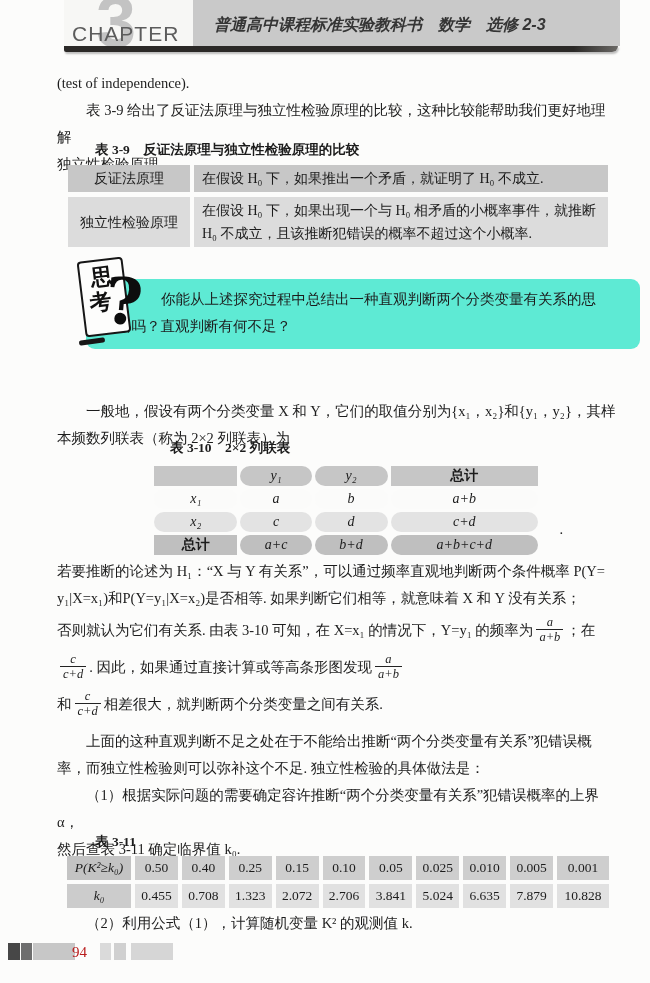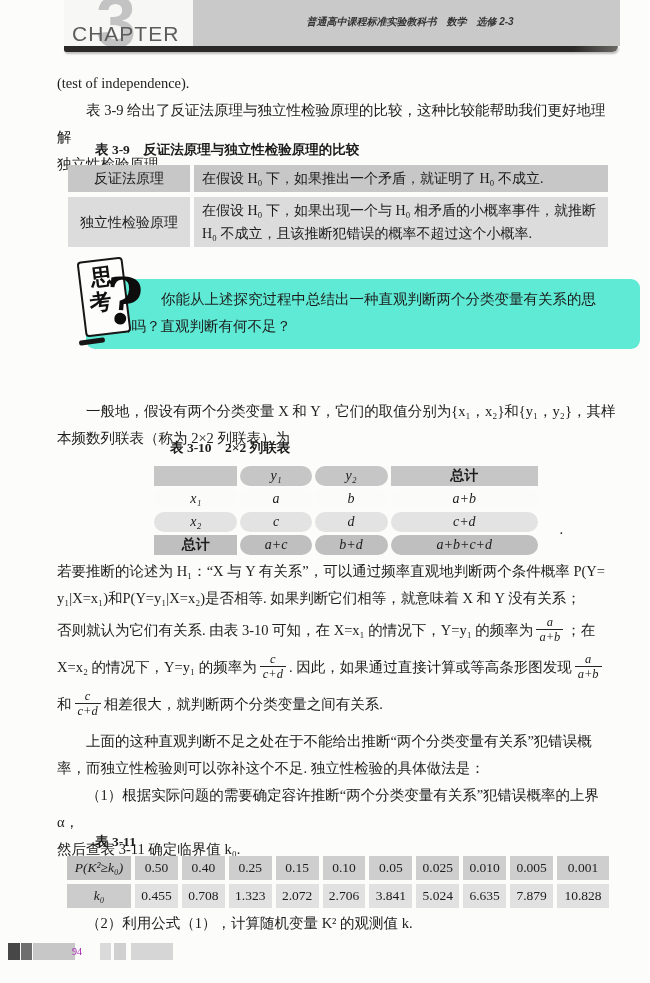--- a/index.html
+++ b/index.html
@@ -15,23 +15,23 @@
   .banner-band { position:absolute; left:0; top:0; width:556px; height:46px; background:#c9c9c9; }
   .banner-rule { position:absolute; left:0; top:46px; width:554px; height:6px;
     background:linear-gradient(to right,#2b2927 92%,#6b6966); border-radius:0 0 6px 2px;
     box-shadow:1px 2px 2px rgba(0,0,0,.25); }
   .chapter-box { position:absolute; left:0; top:0; width:129px; height:46px;
     background:#f7f7f5; overflow:visible; }
   .chapter-num { position:absolute; left:32px; top:-14px; font-size:72px; font-weight:bold;
     color:#c3c3c3; font-family:"Liberation Sans","DejaVu Sans",sans-serif; line-height:1; }
   .chapter-word { position:absolute; left:8px; top:22px; font-size:21px; color:#5c5c5c;
     font-family:"Liberation Sans","DejaVu Sans",sans-serif; letter-spacing:1px; }
-  .book-title { position:absolute; left:150px; right:14px; top:15px; text-align:center;
+  .book-title { position:absolute; left:150px; right:14px; top:15px; 
     font-family:"Liberation Sans","DejaVu Sans",sans-serif;
-    font-weight:bold; font-style:italic; font-size:10px; color:#353535; }
+    font-weight:bold; font-style:italic; font-size:16px; color:#353535; }
   
   .sec { position:absolute; left:57px; width:560px; }
   .ln { line-height:27px; }
   .ind { text-indent:2em; }
   .bold { font-weight:bold; }
   .caption { font-weight:bold; font-size:13.5px; line-height:20px; }
   
   .t39 { border-collapse:separate; border-spacing:4px 5px; width:548px; margin-left:7px; }
   .t39 td { font-size:14px; line-height:23px; padding:2px 8px; vertical-align:middle;margin-left:44px; }
   .t39 td.lbl { width:122px; text-align:center; padding:2px 0; }
@@ -80,21 +80,21 @@
   .t311 tr.kr td.plbl { background:#cccccc; }
   
   .footer { position:absolute; left:0; top:941px; width:650px; height:24px; }
   .fb { position:absolute; top:2px; height:17px; }
   .fb1 { left:8px;  width:12px; background:#474747; }
   .fb2 { left:21px; width:11px; background:#6e6e6e; }
   .fb3 { left:33px; width:42px; background:#c7c7c7; }
   .fb4 { left:100px; width:11px; background:#dadada; }
   .fb5 { left:114px; width:12px; background:#d0d0d0; }
   .fb6 { left:131px; width:42px; background:#d6d6d6; }
-  .page-num { position:absolute; left:72px; top:0; font-size:10px; color:#a21caf; line-height:22px; }
+  .page-num { position:absolute; left:72px; top:0; font-size:15px; color:#b91c1c; line-height:22px; }
 </style>
 </head>
 <body>
 
 <div class="page">
 
   <div class="banner">
     <div class="banner-band"></div>
     <div class="chapter-box">
       <div class="chapter-num">3</div>
@@ -179,21 +179,21 @@
     </div>
   </div>
 
   <div class="sec" style="top:558px; width:565px;">
     <div class="ln">若要推断的论述为 H₁：“X 与 Y 有关系”，可以通过频率直观地判断两个条件概率 P(Y=</div>
     <div class="ln">y₁|X=x₁)和P(Y=y₁|X=x₂)是否相等. 如果判断它们相等，就意味着 X 和 Y 没有关系；</div>
     <div class="lnf">
       <span>否则就认为它们有关系. 由表 3-10 可知，在 X=x₁ 的情况下，Y=y₁ 的频率为</span><span class="frac"><span class="num">a</span><span class="den">a+b</span></span><span>；在</span>
     </div>
     <div class="lnf">
-      <span>X=x₂ 的情况下，Y=y₁ 的频率为</span><span class="frac"><span class="num">c</span><span class="den">c+d</span></span><span>. 因此，如果通过直接计算或等高条形图发现</span><span class="frac"><span class="num">a</span><span class="den">a+b</span></span>
+      <span class="frac"><span class="num">c</span><span class="den">c+d</span></span><span>. 因此，如果通过直接计算或等高条形图发现</span><span class="frac"><span class="num">a</span><span class="den">a+b</span></span>
     </div>
     <div class="lnf">
       <span>和</span><span class="frac"><span class="num">c</span><span class="den">c+d</span></span><span>相差很大，就判断两个分类变量之间有关系.</span>
     </div>
   </div>
 
   <div class="sec" style="top:728px;">
     <div class="ln ind">上面的这种直观判断不足之处在于不能给出推断“两个分类变量有关系”犯错误概</div>
     <div class="ln">率，而独立性检验则可以弥补这个不足. 独立性检验的具体做法是：</div>
   </div>

